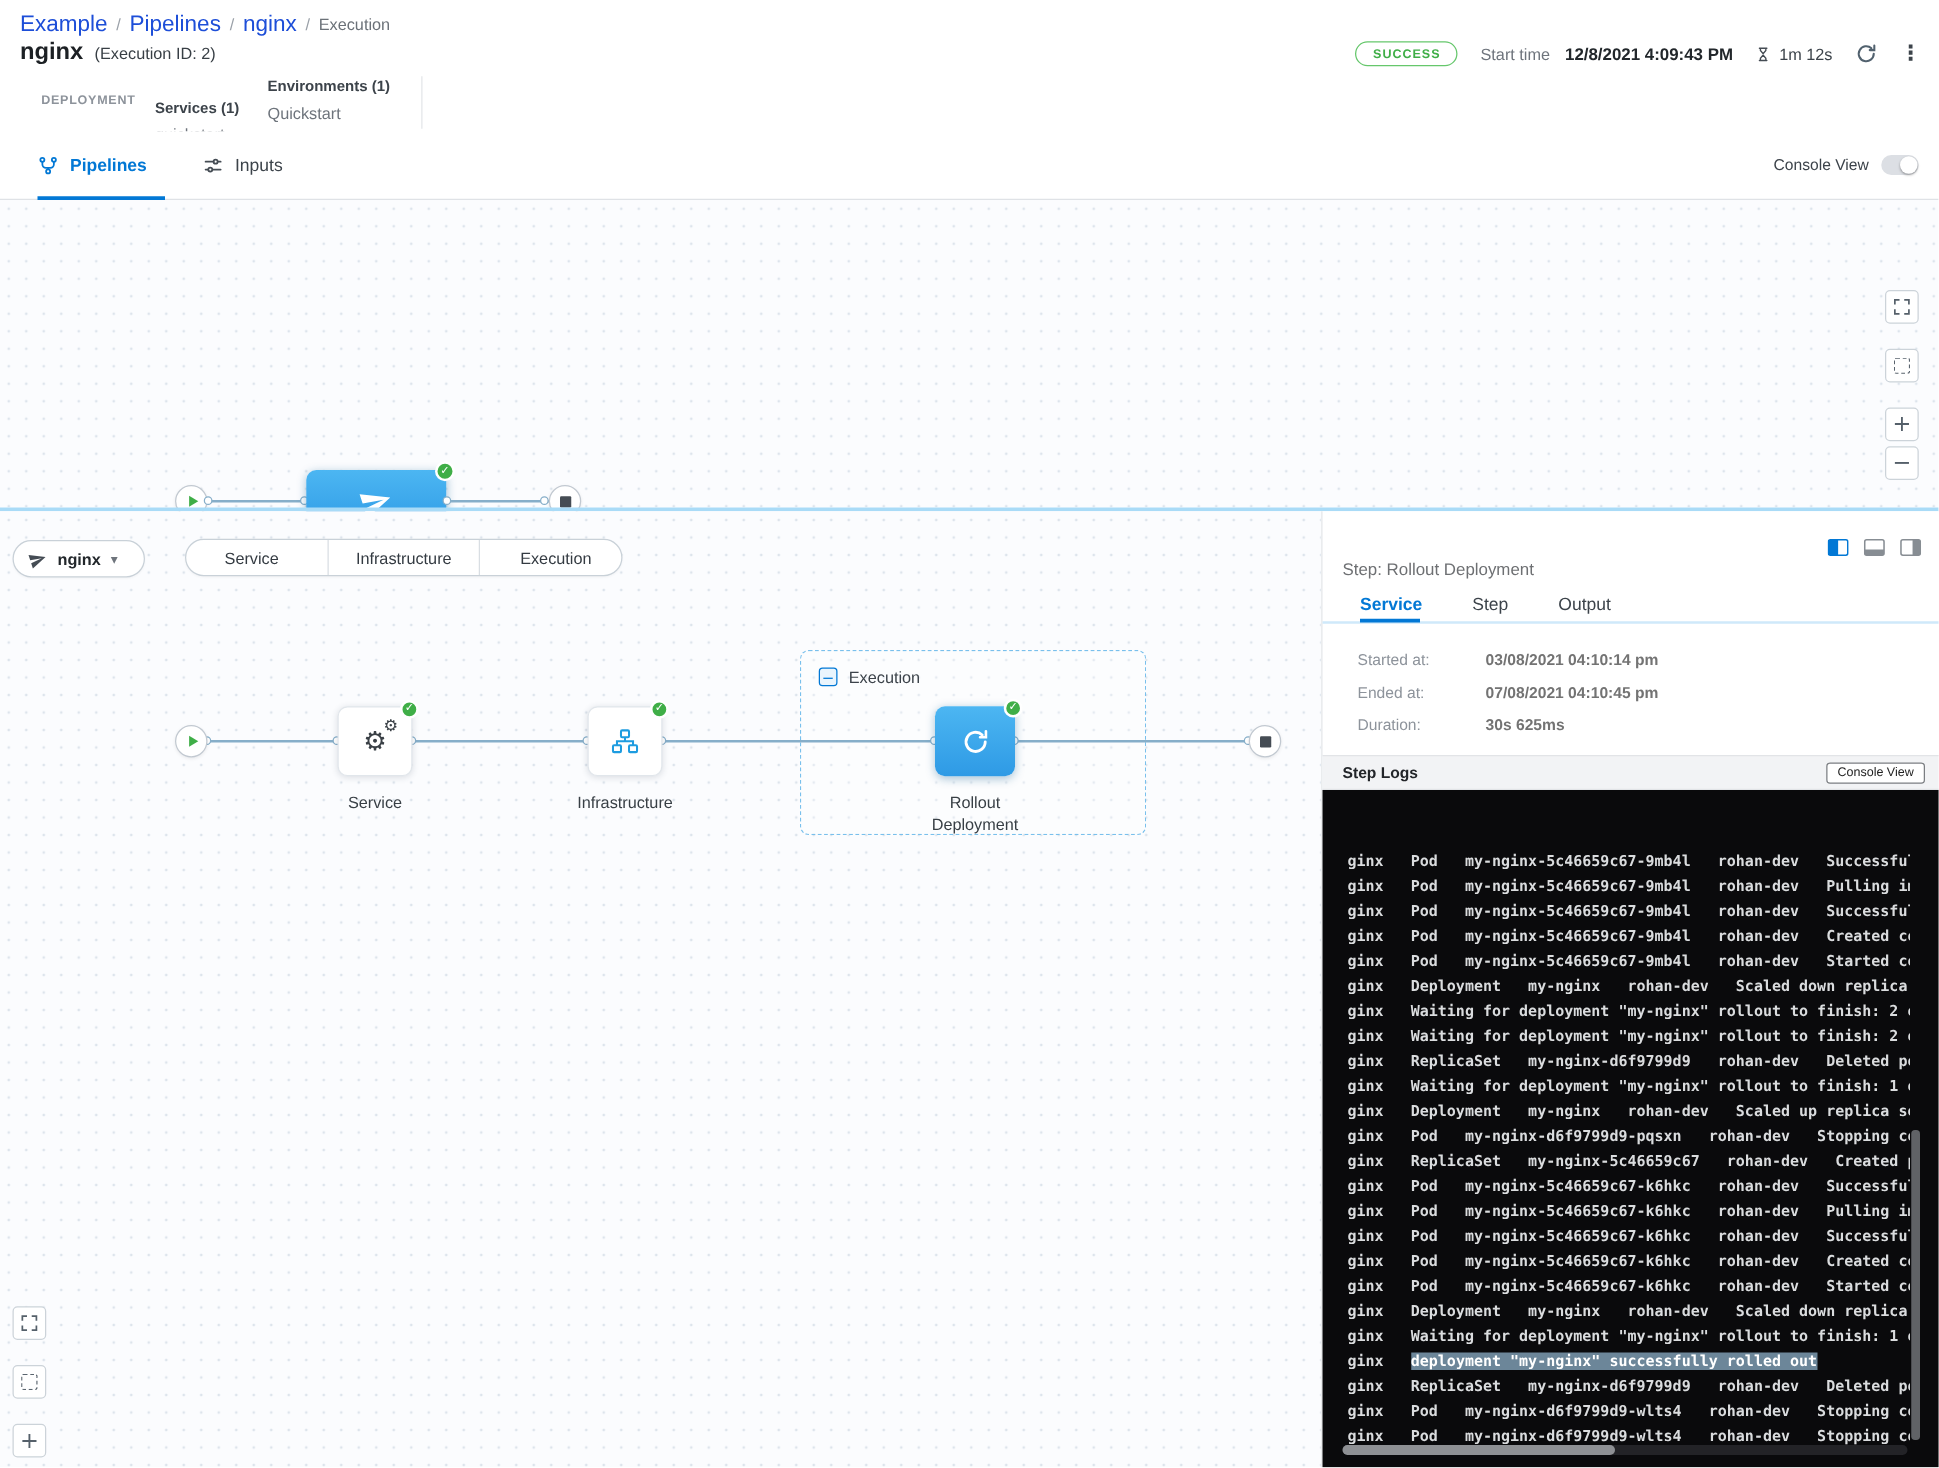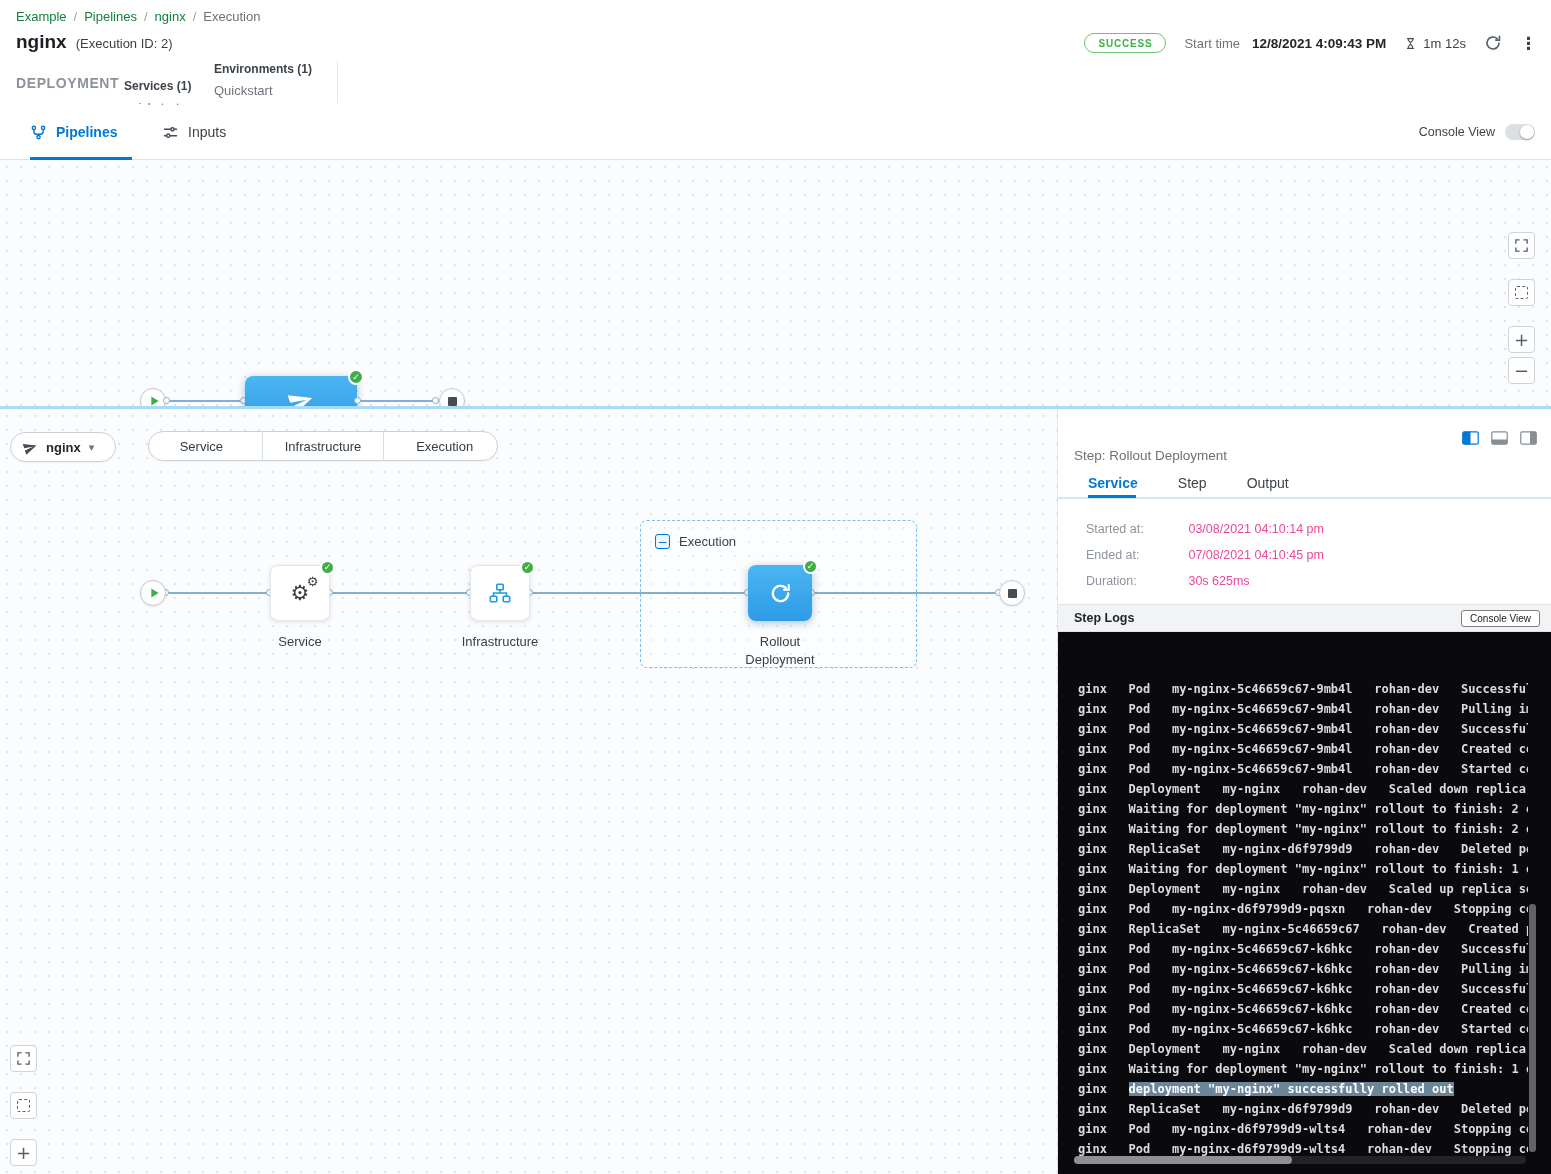--- a/index.html
+++ b/index.html
@@ -4,21 +4,21 @@
 <style>
   *{margin:0;padding:0;box-sizing:border-box}
   html,body{background:#fff}
   #app{position:relative;width:1551px;height:1174px;overflow:hidden;background:#fff;
        font-family:"Liberation Sans",sans-serif;color:#22272b;cursor:default}
   .abs{position:absolute}
   .uni{font-family:"DejaVu Sans",sans-serif}
   
   .canvas{background-color:#fbfcfe;background-image:radial-gradient(#dde4ec 1px,transparent 1.3px);background-size:14px 14px}
   
-  a.crumb{color:#15803d;text-decoration:none;font-size:13px;cursor:pointer}
+  a.crumb{color:#1d4ed8;text-decoration:none;font-size:18px;cursor:pointer}
   .crumb-sep{color:#9aa0a8;margin:0 7px;font-size:13px}
   .crumb-current{color:#6b7178;font-size:13px}
   .title{font-size:19px;font-weight:700;color:#1c2024}
   .exec-id{font-size:13px;color:#383f45;margin-left:9px}
   .badge{display:inline-flex;align-items:center;height:20px;padding:0 13px;border:1px solid #66c76c;
          border-radius:11px;color:#3fae47;font-size:10px;font-weight:700;letter-spacing:.8px;background:#fff}
   .sub-label{font-size:12px;font-weight:700;color:#3c434a}
   .sub-value{font-size:13px;color:#6e747c;margin-top:7px}
   .iconbtn{background:none;border:none;cursor:pointer;color:#51616e;display:flex;align-items:center;padding:0}
   
@@ -45,21 +45,21 @@
         align-items:center;gap:8px;padding:0 12px;font-size:13px;color:#22272b;box-shadow:0 1px 2px rgba(0,0,0,.04);cursor:pointer}
   .pill.seg{padding:0;cursor:default}
   .seg-item{flex:1;text-align:center;font-size:13px;color:#343b42;cursor:pointer}
   .seg-div{width:1px;height:28px;background:#d9dee3}
   .exec-group{position:absolute;border:1.5px dashed #79c0ec;border-radius:7px;background:rgba(255,255,255,.25)}
   .minus-box{width:15px;height:15px;border:1.5px solid #0278d5;border-radius:3px;background:#eaf5fd;color:#0278d5;
              display:flex;align-items:center;justify-content:center;font-size:12px;line-height:1;cursor:pointer;
              font-family:"DejaVu Sans",sans-serif}
   
   .d-label{display:inline-block;width:98px;font-size:12.5px;color:#8d939b}
-  .d-value{font-size:12.5px;font-weight:400;color:#ec4899}
+  .d-value{font-size:12.5px;font-weight:700;color:#737373}
   .cv-btn{font-size:10px;padding:2px 8px;background:#fff;border:1px solid #7b7e82;border-radius:3px;color:#222;
           cursor:pointer;font-family:"Liberation Sans",sans-serif}
   
   .console{position:absolute;background:#0a0a0c;overflow:hidden}
   .log-section-header{position:absolute;display:flex;align-items:center;background:#232327;border-radius:3px;
                       padding:0 10px;cursor:pointer}
   .log-section-title{color:#e9eaec;font-size:13.5px;margin-left:22px}
   .log-section-time{margin-left:auto;color:#94989d;font-size:11px}
   .log-lines{position:absolute;overflow:hidden}
   .log-line{height:20px;line-height:20px;white-space:pre;font-family:"DejaVu Sans Mono",monospace;
@@ -104,21 +104,21 @@
             <path d="M20 12a8 8 0 1 1-2.5-5.8"></path>
             <path d="M20.6 3.2v4.9h-4.9"></path>
           </svg>
       </button>
       <button class="iconbtn">
         <span class="uni" style="font-size:17px;font-weight:700;color:#3c434a">⋮</span>
       </button>
     </div>
 
     <div class="abs" style="left:16px;top:61px;width:700px;height:42px">
-      <div class="abs" style="left:0;top:14px;font-size:14px;font-weight:700;color:#8d939b;letter-spacing:.6px">DEPLOYMENT</div>
+      <div class="abs" style="left:17px;top:14px;font-size:10px;font-weight:700;color:#8d939b;letter-spacing:.6px">DEPLOYMENT</div>
       <div class="abs" style="left:108px;top:18px;cursor:pointer">
         <div class="sub-label">Services (1)</div>
         <div class="sub-value">quickstart</div>
       </div>
       <div class="abs" style="left:198px;top:1px;cursor:pointer">
         <div class="sub-label">Environments (1)</div>
         <div class="sub-value">Quickstart</div>
       </div>
       <div class="abs" style="left:321px;top:0;width:1px;height:42px;background:#e3e6e9"></div>
     </div>

